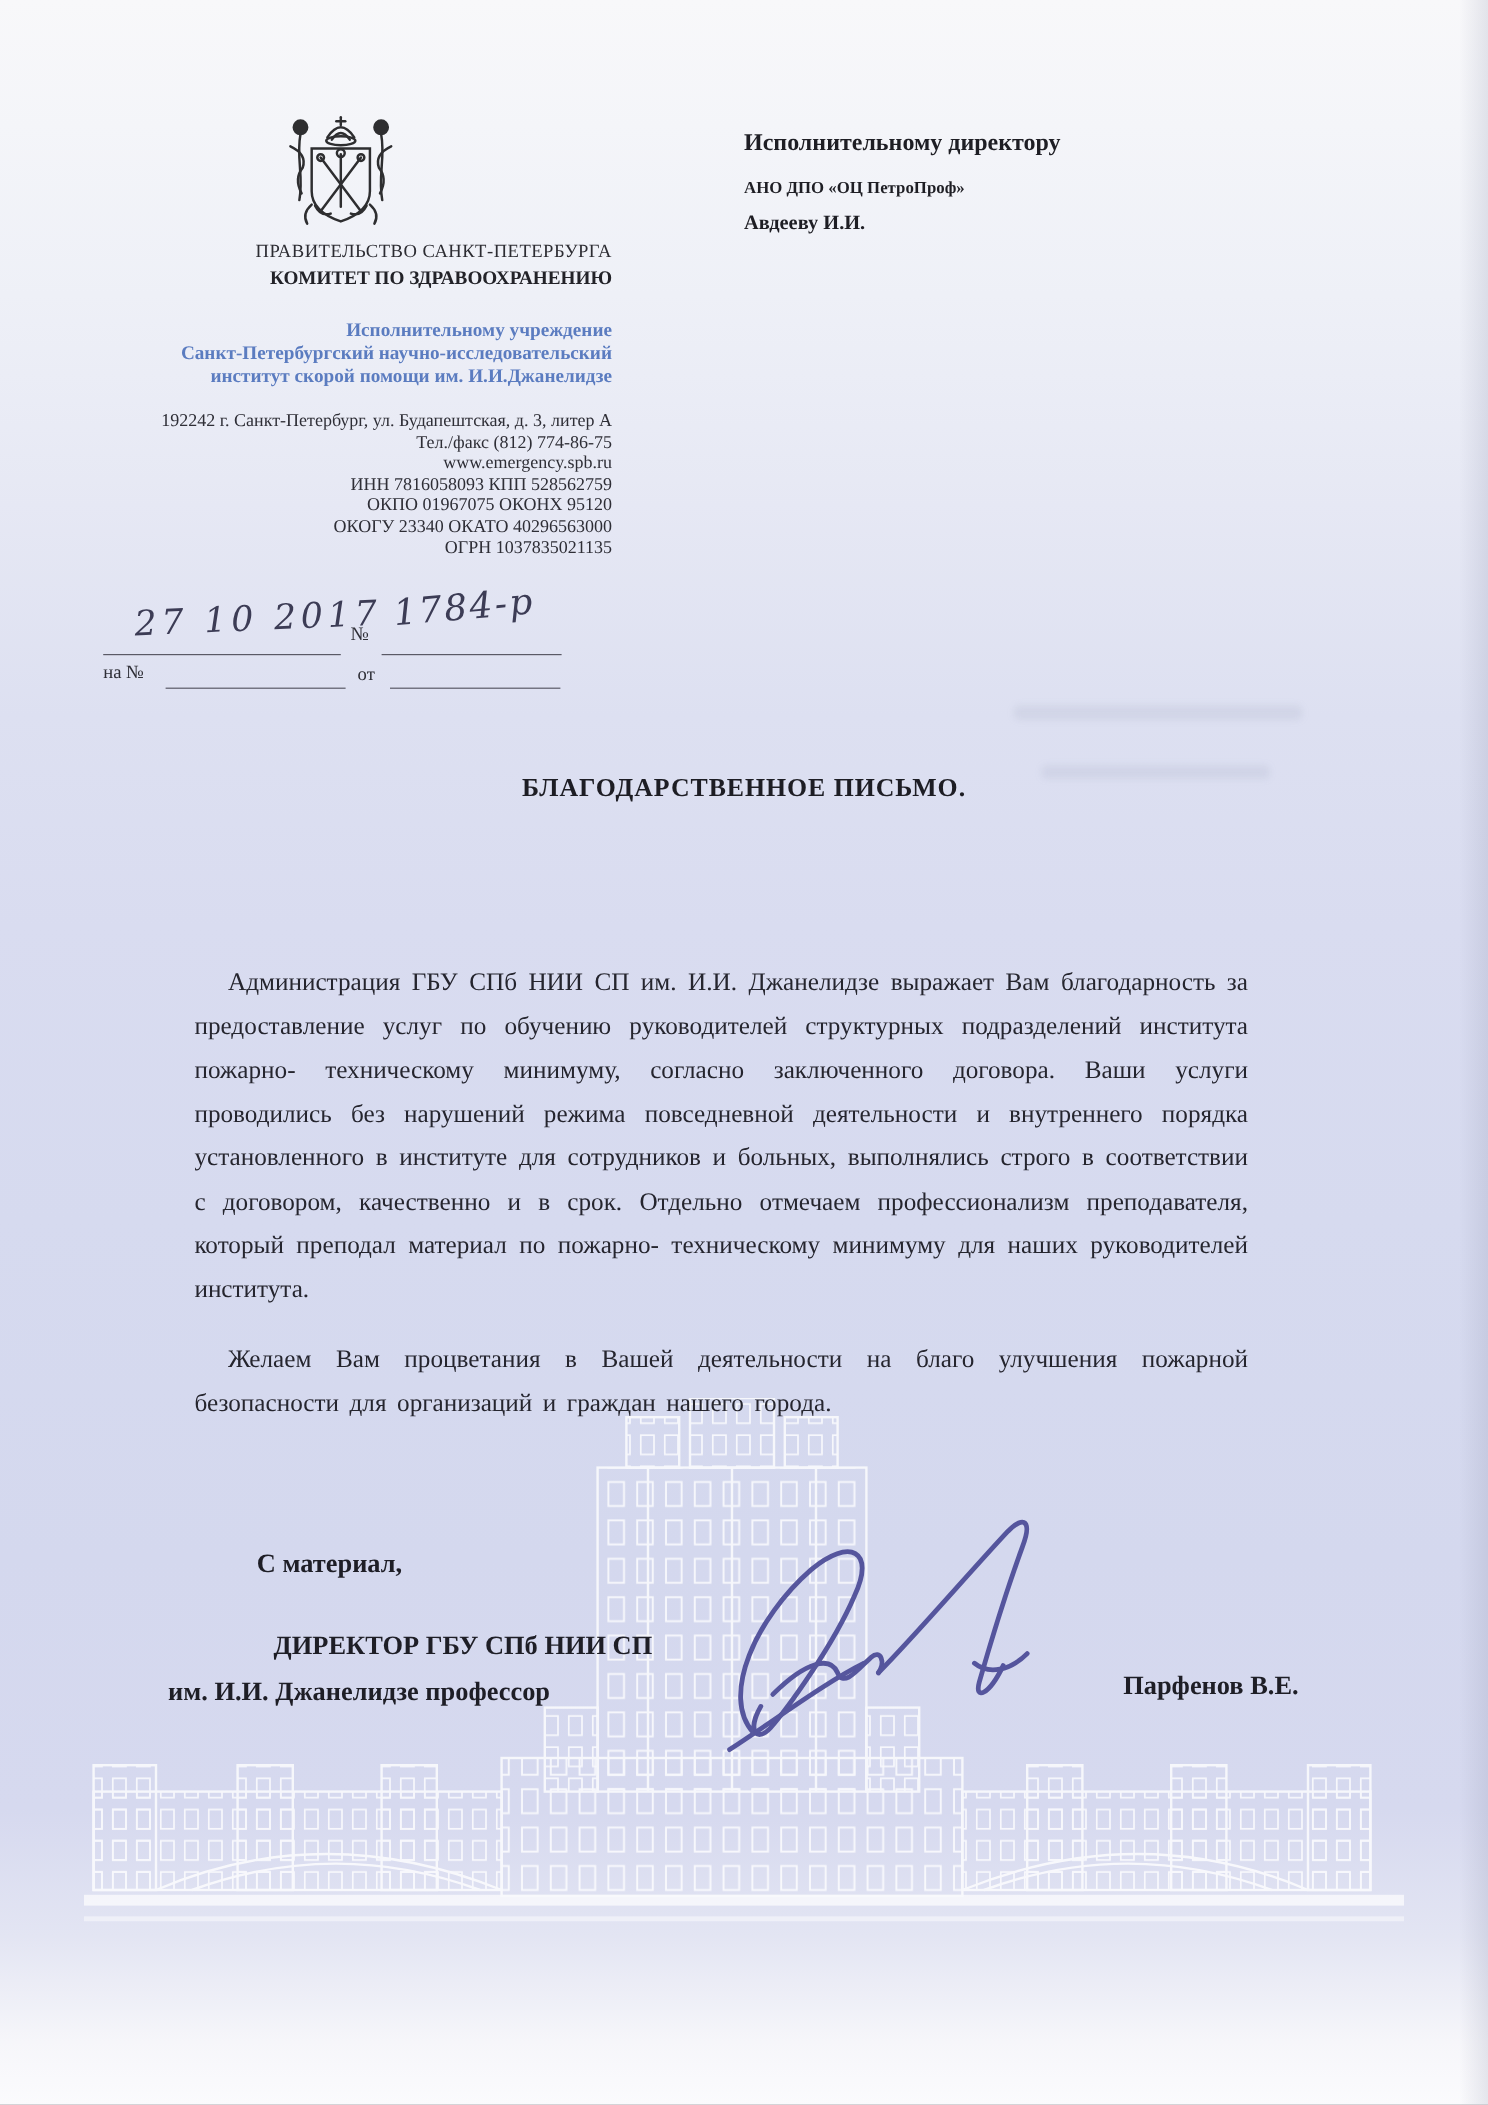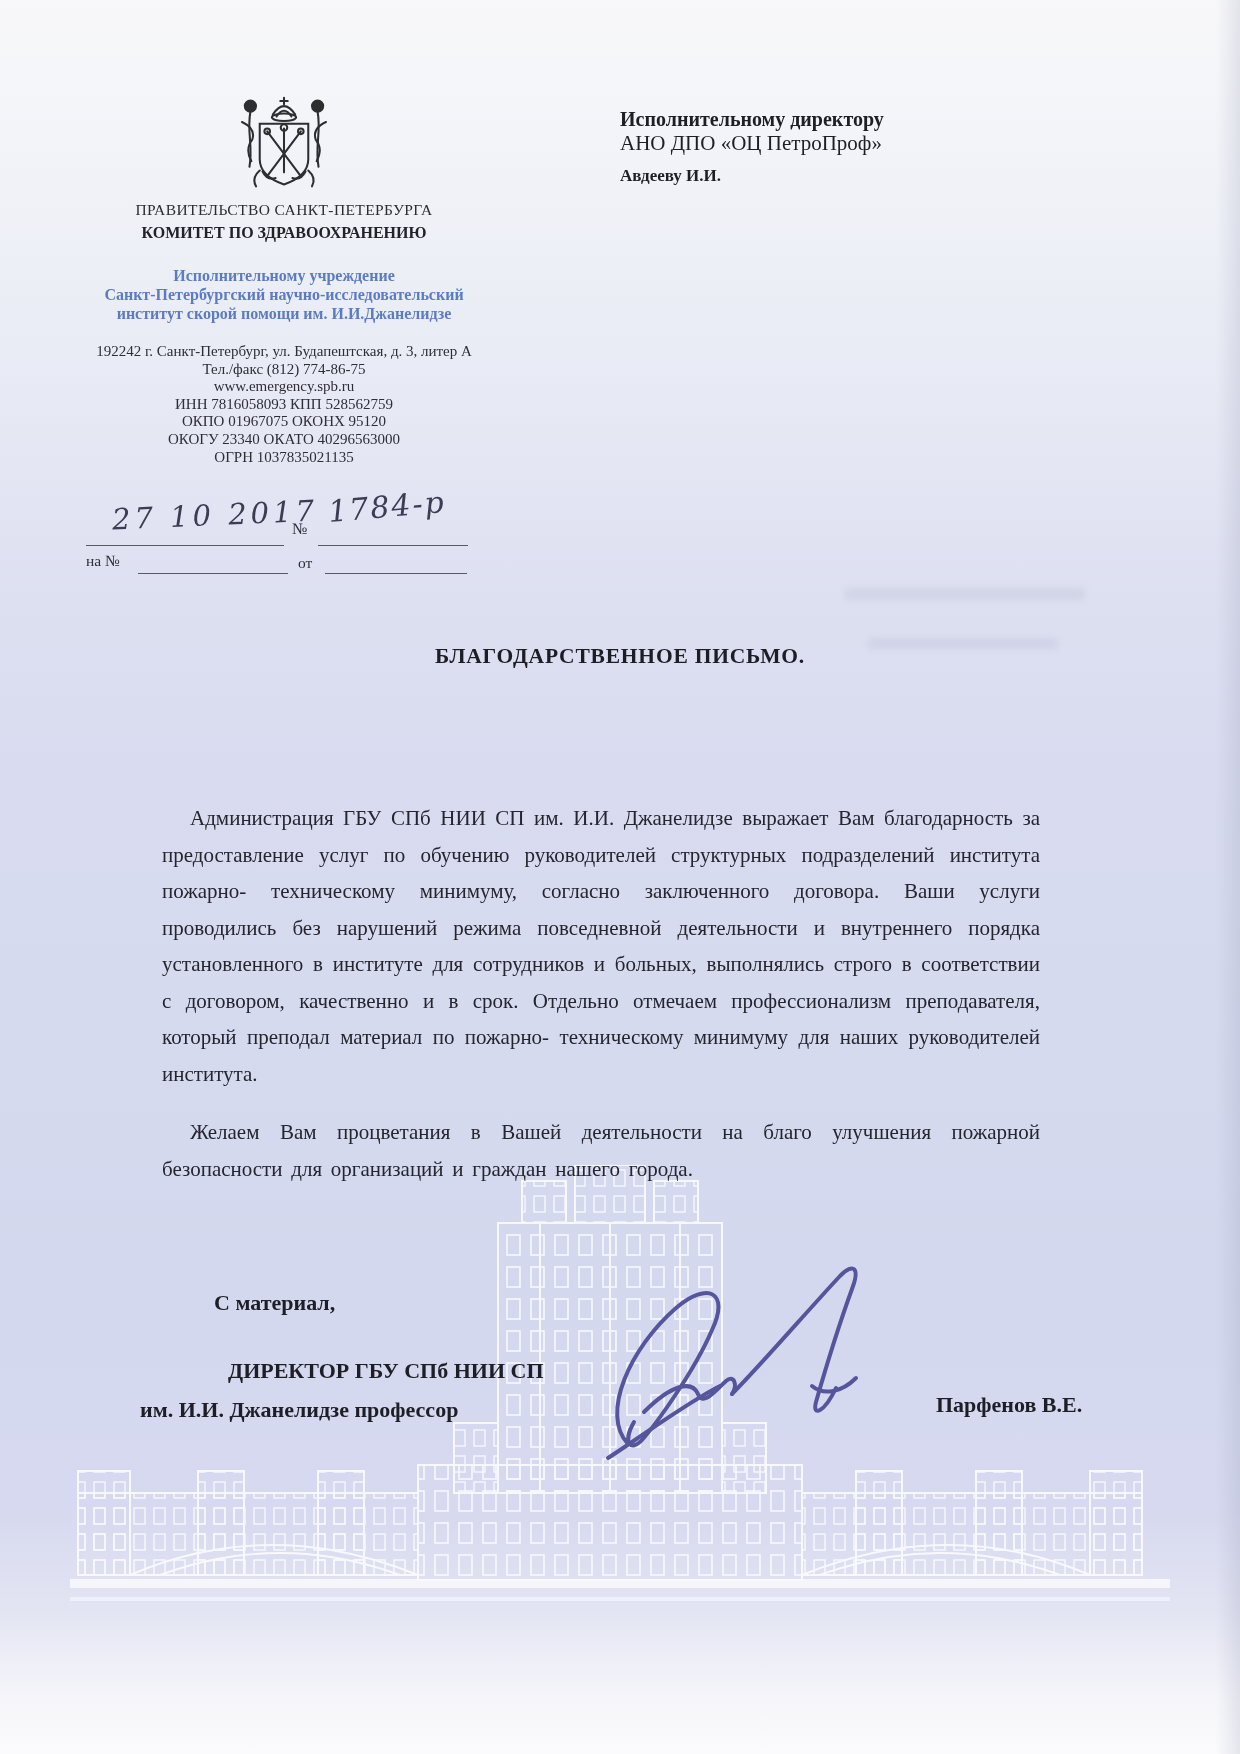--- a/index.html
+++ b/index.html
@@ -12,21 +12,21 @@
     color:#26262e;
     background:linear-gradient(180deg,
       #f8f8fa 0%, #f4f5f9 6%, #eef0f7 14%, #e6e8f4 24%,
       #dde0f1 34%, #d9dcf0 44%, #d6daef 58%, #d4d8ee 74%,
       #d6d9ef 86%, #e3e5f3 92%, #f6f6fa 97%, #fbfbfd 100%);
   }
   .abs{position:absolute;}
   .center{text-align:center;}
 
   
-  .lh-col{left:58px;top:90px;width:452px;}
+  .lh-col{left:58px;top:90px;width:452px;text-align:right;}
   .emblem-wrap{width:100%;display:flex;justify-content:center;}
   .gov-line{margin-top:6px;font-size:15.5px;letter-spacing:.4px;color:#2c2c32;}
   .committee-line{margin-top:5px;font-size:16px;font-weight:bold;color:#222228;}
   .inst-block{margin-top:24px;color:#5b7cc0;font-weight:bold;font-size:16px;line-height:19px;}
   .addr-block{margin-top:20px;font-size:15px;line-height:17.6px;color:#2e2e36;}
 
   
   .hand{font-family:"DejaVu Serif", serif;font-style:italic;color:#3c3c55;}
   .hw-date{left:112px;top:498px;font-size:29px;letter-spacing:4px;transform:rotate(-2.5deg);}
   .hw-num{left:328px;top:489px;font-size:30px;letter-spacing:2px;transform:rotate(-5deg);}
@@ -36,21 +36,21 @@
   .ul-num{left:318px;top:545px;width:150px;}
   .ref-label{font-size:15.5px;color:#2e2e36;}
   .lbl-na{left:86px;top:552px;}
   .lbl-ot{left:298px;top:554px;}
   .ul-na{left:138px;top:573px;width:150px;}
   .ul-ot{left:325px;top:573px;width:142px;}
 
   
   .recipient{left:620px;top:108px;width:420px;text-align:left;color:#1e1e24;}
   .rcp1{font-size:20px;font-weight:bold;}
-  .rcp2{font-size:21px;font-weight:normal;}
+  .rcp2{margin-top:19px;font-size:14px;font-weight:bold;}
   .rcp3{margin-top:10px;font-size:17px;font-weight:bold;}
 
   
   .title{left:0;top:644px;width:1240px;font-size:21.5px;font-weight:bold;letter-spacing:.8px;color:#1d1d24;}
 
   
   .body-text{left:162px;top:800px;width:878px;font-size:21px;line-height:36.5px;
     text-align:justify;word-spacing:3.5px;color:#25252e;}
   .body-text p{margin:0;text-indent:28px;}
   .body-text p + p{margin-top:22px;}

